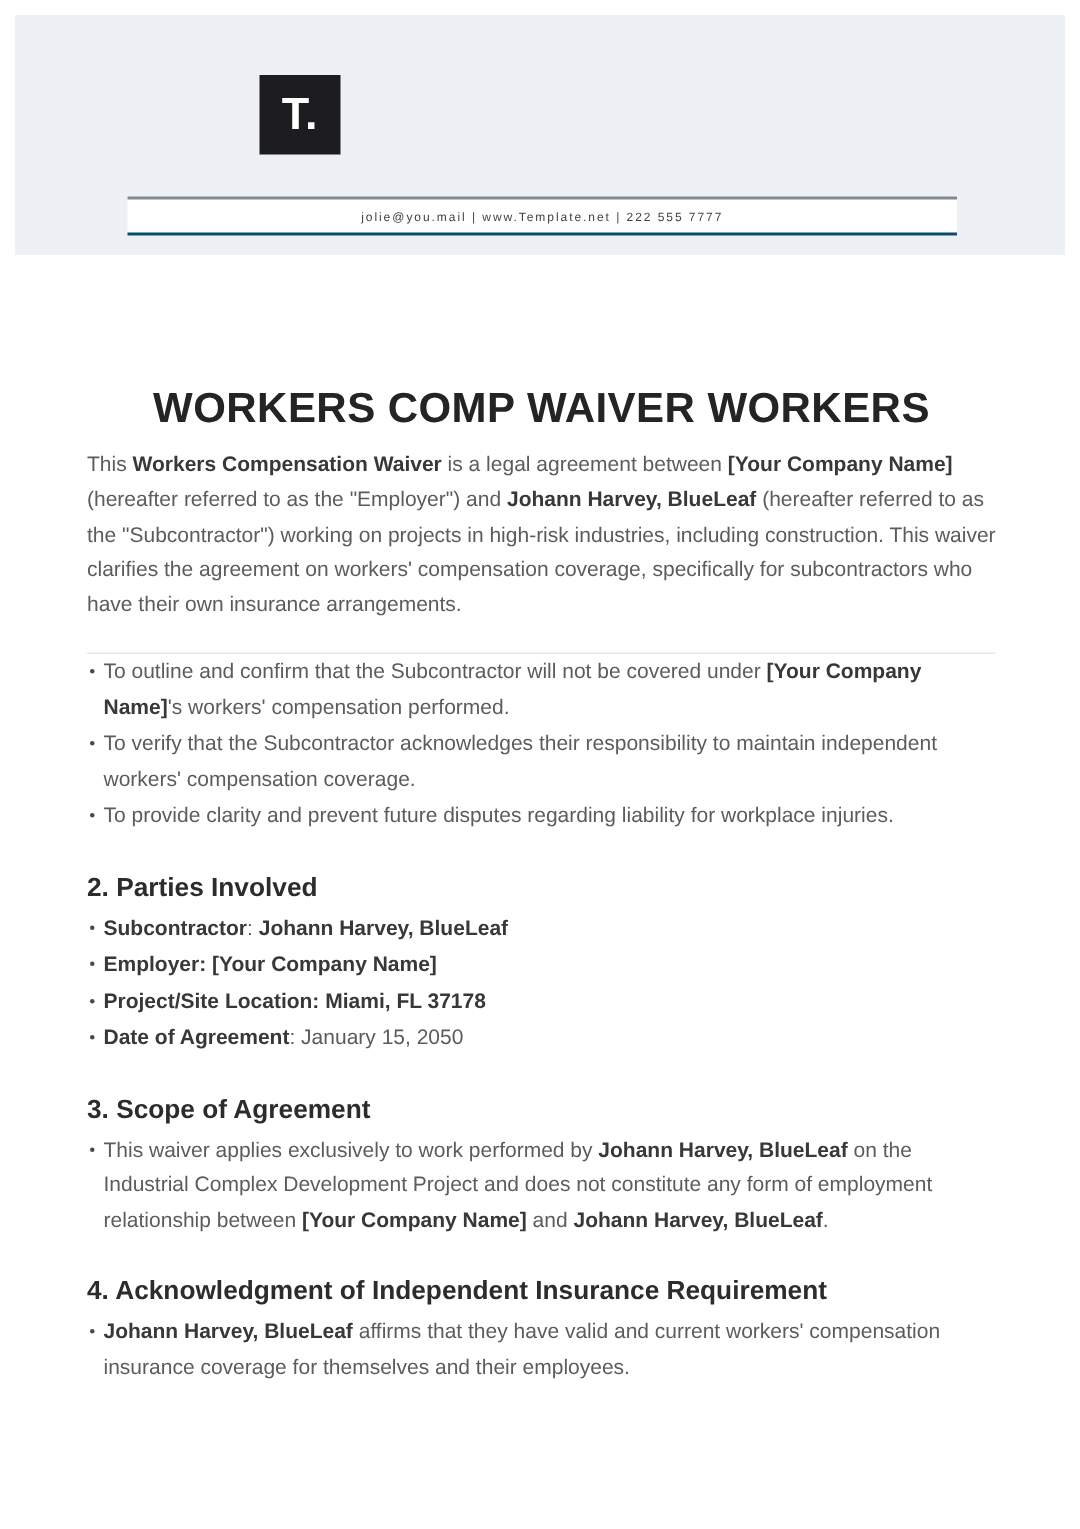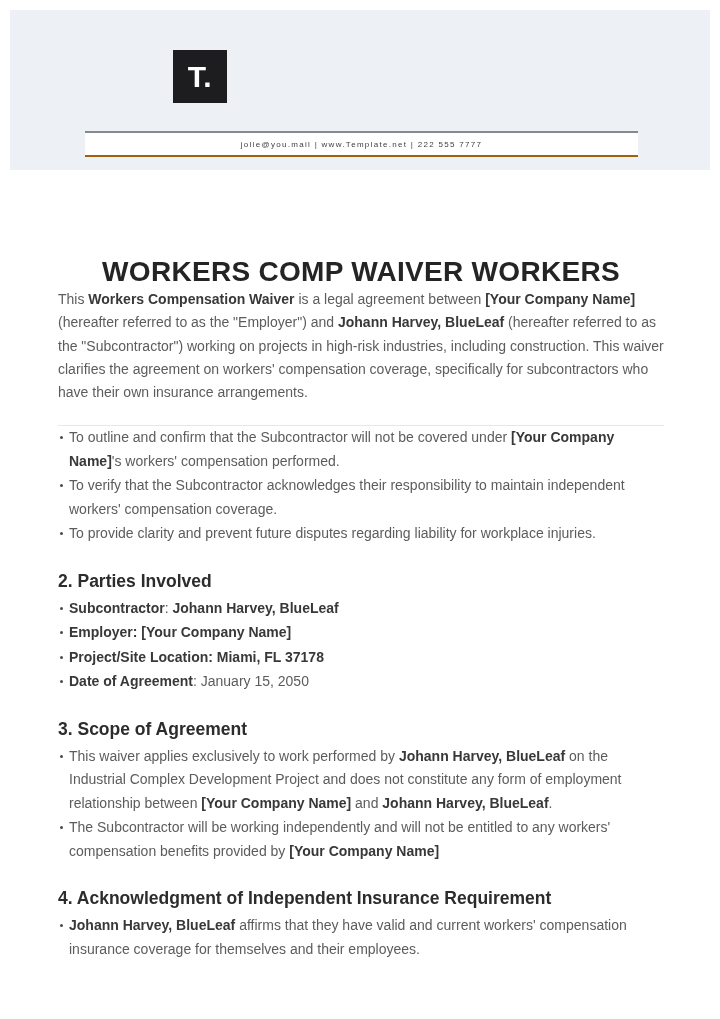--- a/index.html
+++ b/index.html
@@ -31,21 +31,21 @@
     display: flex; align-items: center; justify-content: center;
     font-weight: 700; font-size: 30px;
     letter-spacing: 0.5px;
   }
   .contact-bar {
     position: absolute;
     left: 75px; top: 121px;
     width: 553px; height: 26px;
     background: #ffffff;
     border-top: 2px solid #85898e;
-    border-bottom: 2px solid #a16207;
+    border-bottom: 2px solid #0c4a6e;
     display: flex; align-items: center; justify-content: center;
   }
   .contact-text {
     font-size: 8px;
     letter-spacing: 1.3px;
     color: #3f3f3f;
     white-space: nowrap;
   }
   
   .doc {
@@ -55,21 +55,21 @@
   .title {
     margin: 86px 0 0 0;
     text-align: center;
     font-size: 28px;
     line-height: 32px;
     font-weight: 700;
     color: #242424;
     letter-spacing: 0.3px;
   }
   .intro {
-    margin: 0 0 0 0;
+    margin: 10px 0 0 0;
     font-size: 14px;
     line-height: 23.3px;
     color: #5c5c5c;
   }
   .intro b, .bullet b { color: #383838; font-weight: 700; }
   .divider {
     border: none;
     border-top: 1px solid #e7e7e7;
     margin: 21px 0 0 0;
   }
@@ -133,21 +133,20 @@
             <li class="bullet"><b>Subcontractor</b><span>: </span><b>Johann Harvey, BlueLeaf</b></li>
             <li class="bullet"><b>Employer: [Your Company Name]</b></li>
             <li class="bullet"><b>Project/Site Location: Miami, FL 37178</b></li>
             <li class="bullet"><b>Date of Agreement</b><span>: January 15, 2050</span></li>
           </ul>
         </section>
         <section>
           <h2 class="sec-heading">3. Scope of Agreement</h2>
           <ul class="bullets">
             <li class="bullet"><span>This waiver applies exclusively to work performed by </span><b>Johann Harvey, BlueLeaf</b><span> on the Industrial Complex Development Project and does not constitute any form of employment relationship between </span><b>[Your Company Name]</b><span> and </span><b>Johann Harvey, BlueLeaf</b><span>.</span></li>
-            <li class="bullet"><span>The Subcontractor will be working independently and will not be entitled to any workers' compensation benefits provided by </span><b>[Your Company Name]</b></li>
           </ul>
         </section>
         <section>
           <h2 class="sec-heading">4. Acknowledgment of Independent Insurance Requirement</h2>
           <ul class="bullets">
             <li class="bullet"><b>Johann Harvey, BlueLeaf</b><span> affirms that they have valid and current workers' compensation insurance coverage for themselves and their employees.</span></li>
           </ul>
         </section>
       </div>
   </main>

